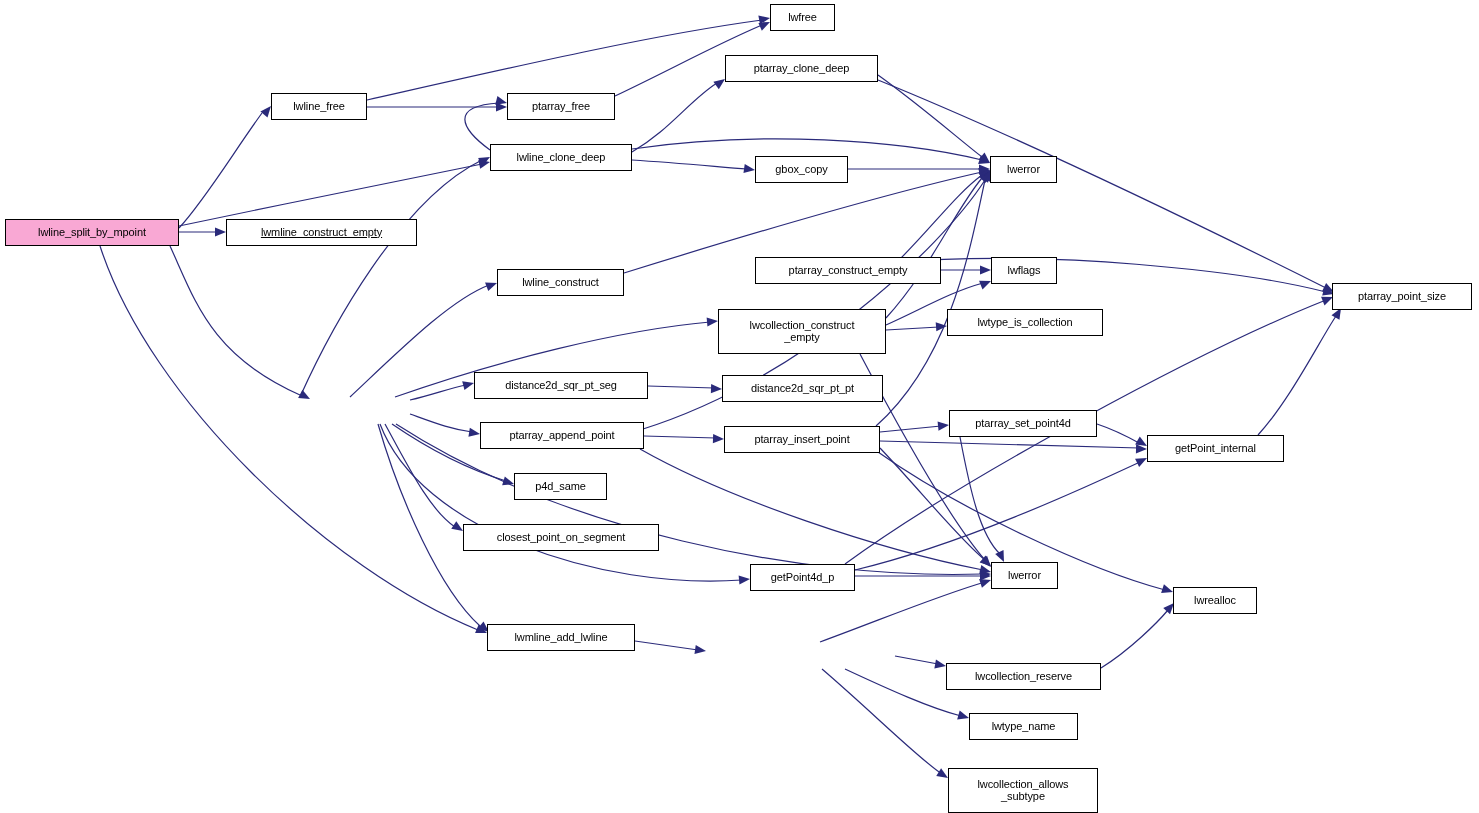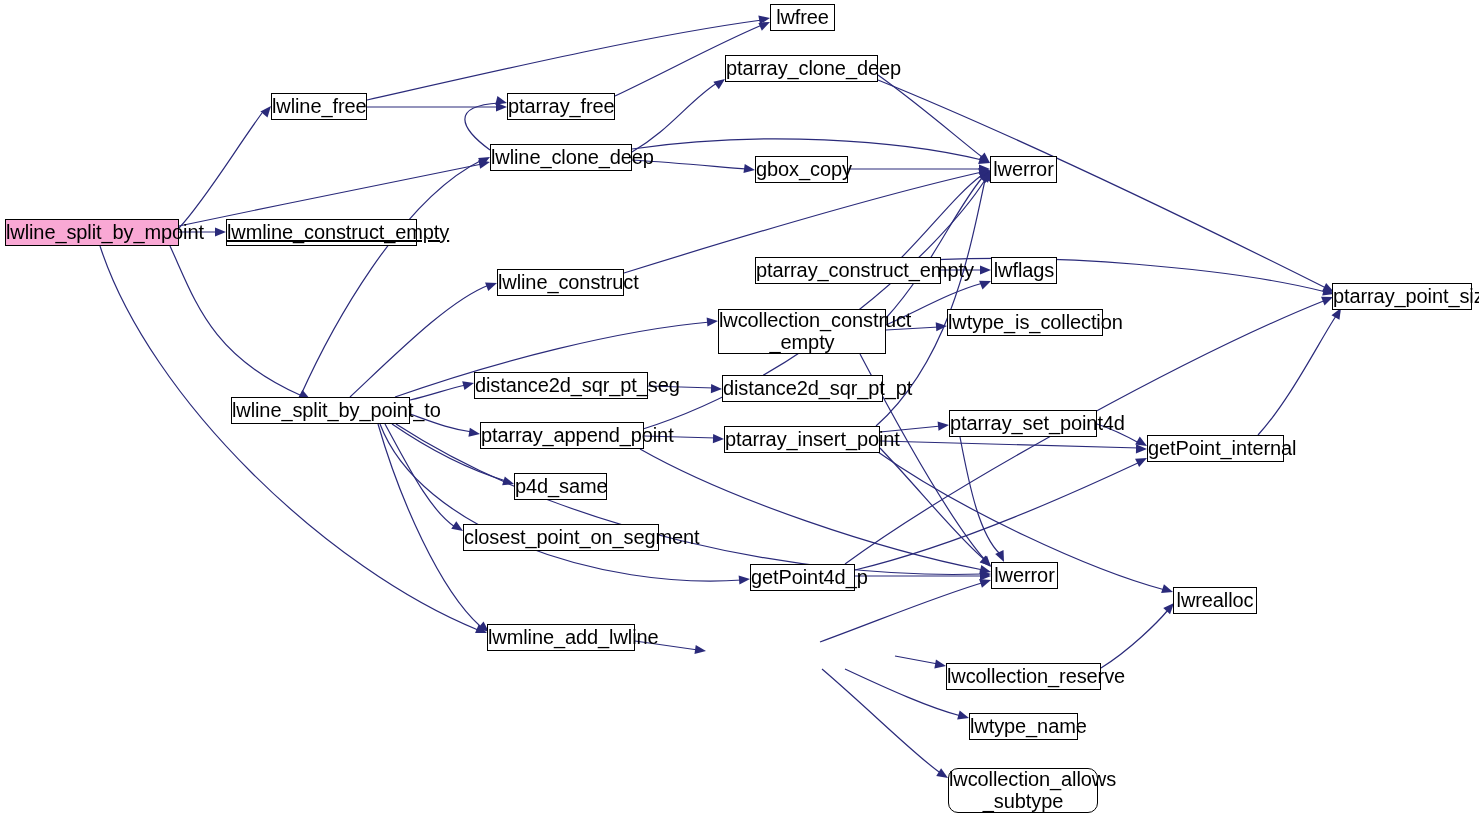--- a/index.html
+++ b/index.html
@@ -23,21 +23,21 @@
     width: 1479px;
     height: 813px;
     pointer-events: none;
   }
   .node {
     position: absolute;
     box-sizing: border-box;
     border: 1px solid #000000;
     background: #ffffff;
     color: #000000;
-    font-size: 20px;
+    font-size: 11px;
     line-height: 1.08;
     display: flex;
     align-items: center;
     justify-content: center;
     text-align: center;
     white-space: pre;
     letter-spacing: -0.1px;
     z-index: 5;
   }
   .node.root {
@@ -159,21 +159,20 @@
       <path d="M 845 669 C 890 690, 930 708, 961 716" fill="none" stroke="#2a2a7a" stroke-width="1.2"></path>
       <polygon points="0,0 -11,-4.6 -11,4.6" fill="#2a2a7a" transform="translate(969,718) rotate(16)"></polygon>
       <path d="M 822 669 C 870 710, 920 760, 942 774" fill="none" stroke="#2a2a7a" stroke-width="1.2"></path>
       <polygon points="0,0 -11,-4.6 -11,4.6" fill="#2a2a7a" transform="translate(948,778) rotate(32)"></polygon>
       <path d="M 1101 668 C 1130 650, 1158 622, 1168 610" fill="none" stroke="#2a2a7a" stroke-width="1.2"></path>
       <polygon points="0,0 -11,-4.6 -11,4.6" fill="#2a2a7a" transform="translate(1174,603) rotate(-48)"></polygon>
     </svg>
 <div class="node root" style="left: 5px; top: 219px; width: 174px; height: 27px;"><span class="nlabel">lwline_split_by_mpoint</span></div>
     <div class="node" style="left: 271px; top: 93px; width: 96px; height: 27px;"><span class="nlabel">lwline_free</span></div>
     <div class="node" style="left: 226px; top: 219px; width: 191px; height: 27px; text-decoration: underline;"><span class="nlabel">lwmline_construct_empty</span></div>
-    <div class="node" style="left: 231px; top: 397px; width: 179px; height: 27px;"><span class="nlabel">lwline_split_by_point_to</span></div>
     <div class="node" style="left: 770px; top: 4px; width: 65px; height: 27px;"><span class="nlabel">lwfree</span></div>
     <div class="node" style="left: 507px; top: 93px; width: 108px; height: 27px;"><span class="nlabel">ptarray_free</span></div>
     <div class="node" style="left: 725px; top: 55px; width: 153px; height: 27px;"><span class="nlabel">ptarray_clone_deep</span></div>
     <div class="node" style="left: 490px; top: 144px; width: 142px; height: 27px;"><span class="nlabel">lwline_clone_deep</span></div>
     <div class="node" style="left: 755px; top: 156px; width: 93px; height: 27px;"><span class="nlabel">gbox_copy</span></div>
     <div class="node" style="left: 990px; top: 156px; width: 67px; height: 27px;"><span class="nlabel">lwerror</span></div>
     <div class="node" style="left: 1332px; top: 283px; width: 140px; height: 27px;"><span class="nlabel">ptarray_point_size</span></div>
     <div class="node" style="left: 497px; top: 269px; width: 127px; height: 27px;"><span class="nlabel">lwline_construct</span></div>
     <div class="node" style="left: 709px; top: 257px; width: 186px; height: 27px; margin-left: 46px;"><span class="nlabel">ptarray_construct_empty</span></div>
     <div class="node" style="left: 991px; top: 257px; width: 66px; height: 27px;"><span class="nlabel">lwflags</span></div>
@@ -187,15 +186,15 @@
     <div class="node" style="left: 949px; top: 410px; width: 148px; height: 27px;"><span class="nlabel">ptarray_set_point4d</span></div>
     <div class="node" style="left: 1147px; top: 435px; width: 137px; height: 27px;"><span class="nlabel">getPoint_internal</span></div>
     <div class="node" style="left: 514px; top: 473px; width: 93px; height: 27px;"><span class="nlabel">p4d_same</span></div>
     <div class="node" style="left: 463px; top: 524px; width: 196px; height: 27px;"><span class="nlabel">closest_point_on_segment</span></div>
     <div class="node" style="left: 750px; top: 564px; width: 105px; height: 27px;"><span class="nlabel">getPoint4d_p</span></div>
     <div class="node" style="left: 991px; top: 562px; width: 67px; height: 27px;"><span class="nlabel">lwerror</span></div>
     <div class="node" style="left: 1173px; top: 587px; width: 84px; height: 27px;"><span class="nlabel">lwrealloc</span></div>
     <div class="node" style="left: 487px; top: 624px; width: 148px; height: 27px;"><span class="nlabel">lwmline_add_lwline</span></div>
     <div class="node" style="left: 946px; top: 663px; width: 155px; height: 27px;"><span class="nlabel">lwcollection_reserve</span></div>
     <div class="node" style="left: 969px; top: 713px; width: 109px; height: 27px;"><span class="nlabel">lwtype_name</span></div>
-    <div class="node" style="left: 948px; top: 768px; width: 150px; height: 45px; border-radius: 10px;"><span class="nlabel">lwcollection_allows
+    <div class="node" style="left: 948px; top: 768px; width: 150px; height: 45px;"><span class="nlabel">lwcollection_allows
 _subtype</span></div>
   </div>
 
 </body></html>

